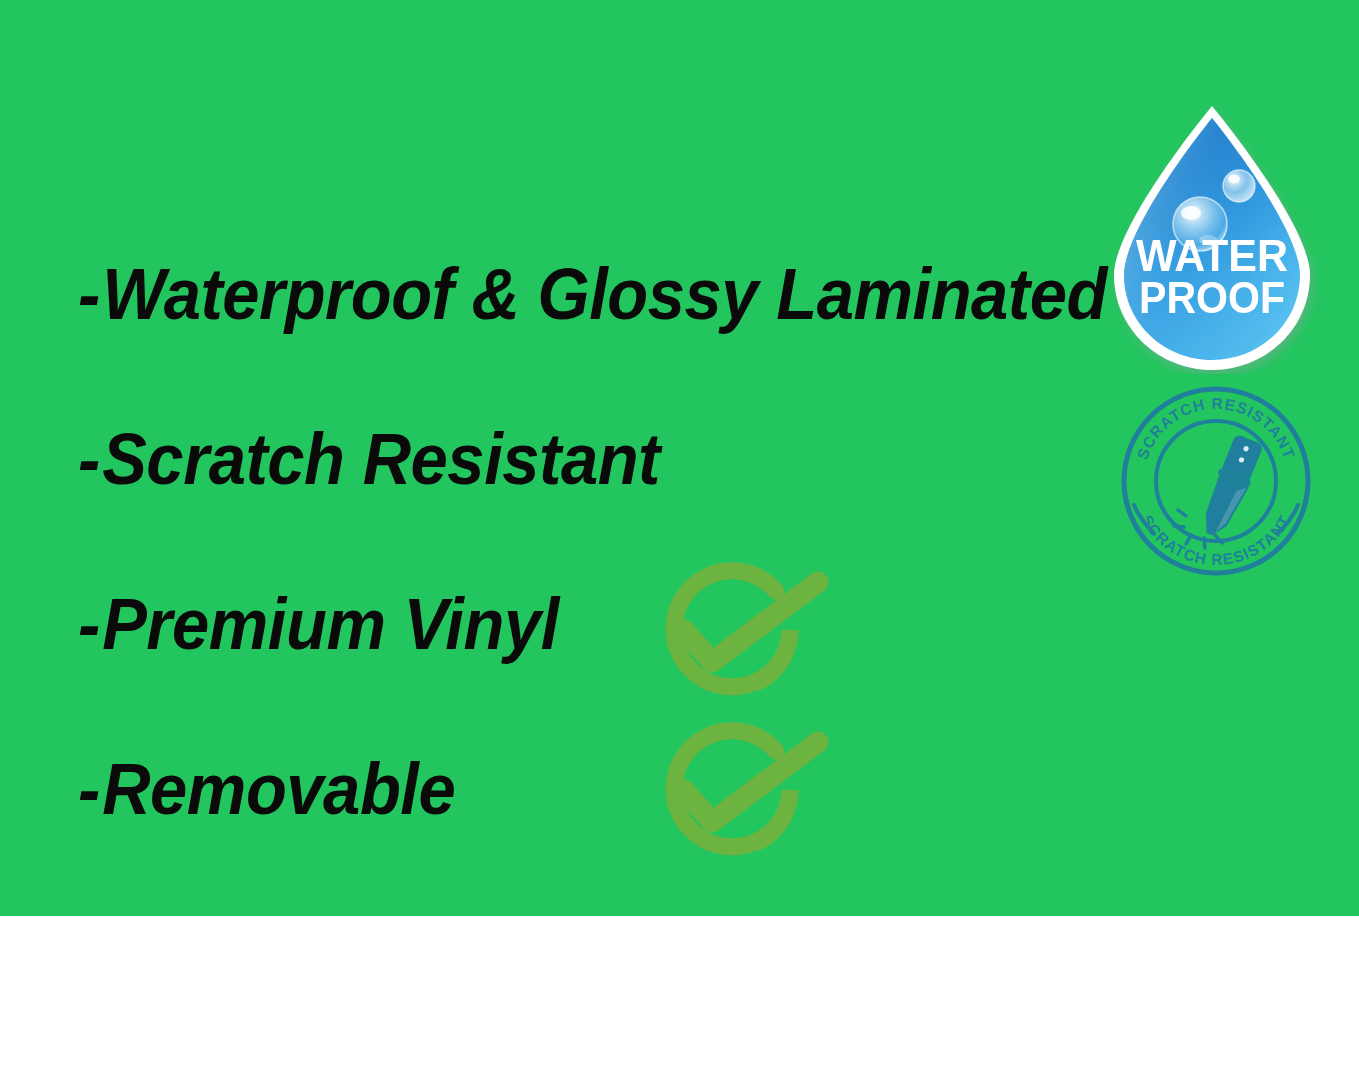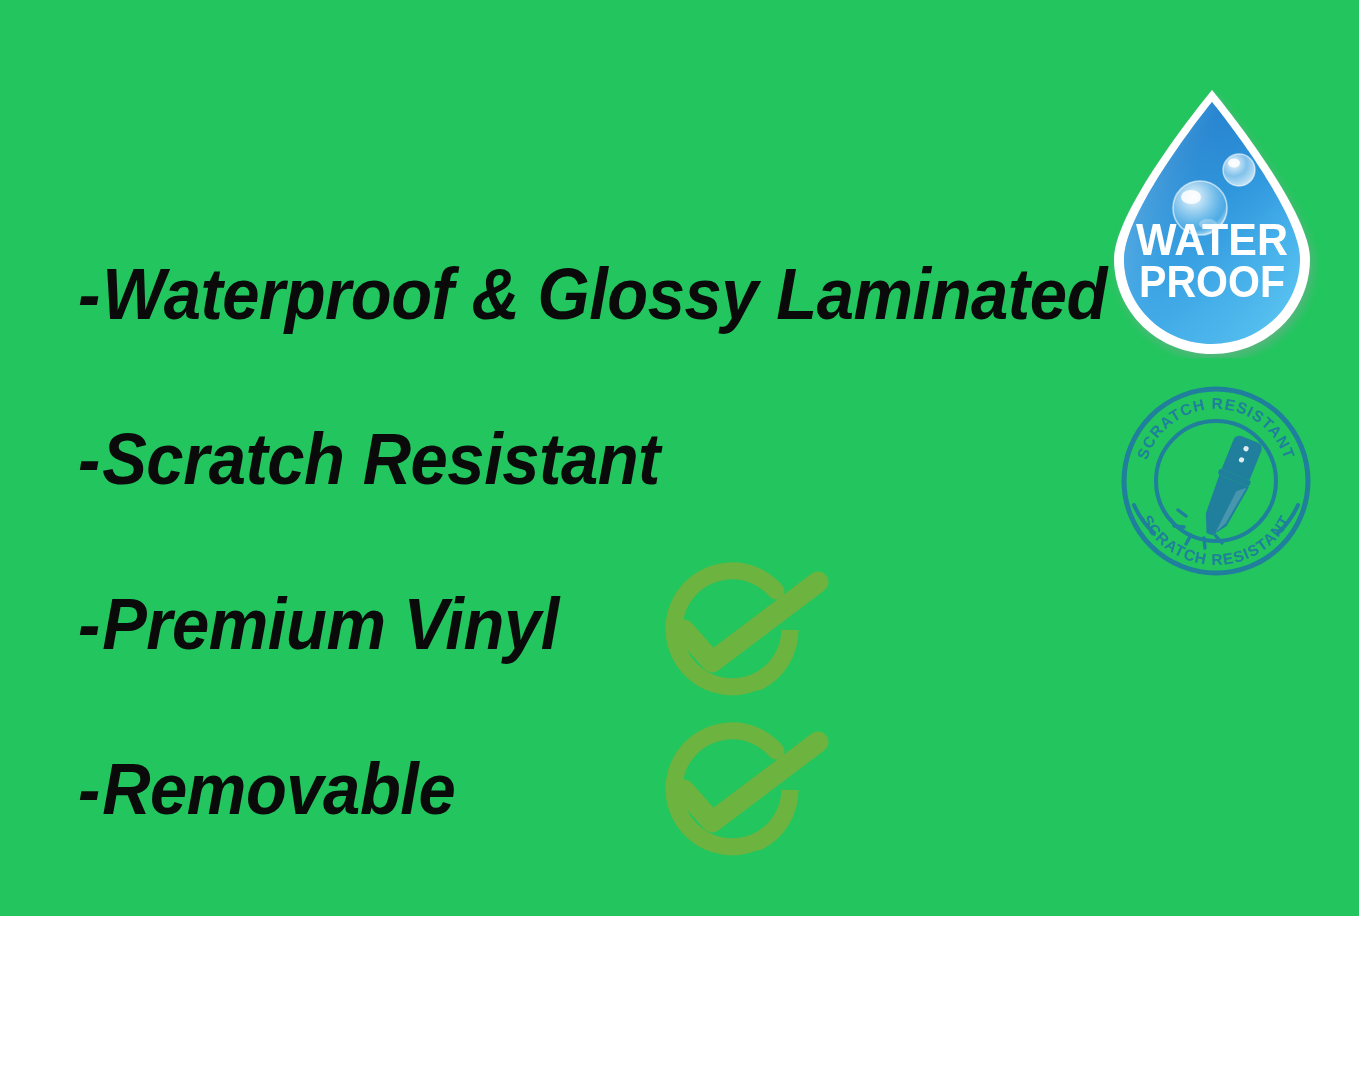--- a/index.html
+++ b/index.html
@@ -39,21 +39,21 @@
   }
   #line-0 { top: 258px; }
   #line-1 { top: 423px; }
   #line-2 { top: 588px; }
   #line-3 { top: 753px; }
 
   
   #waterproof-badge {
     position: absolute;
     left: 1104px;
-    top: 88px;
+    top: 104px;
     width: 216px;
     height: 270px;
   }
   #waterproof-badge svg { display: block; width: 100%; height: 100%; }
 
   .wp-text {
     font-family: "Liberation Sans", sans-serif;
     font-weight: 700;
     fill: #ffffff;
   }

